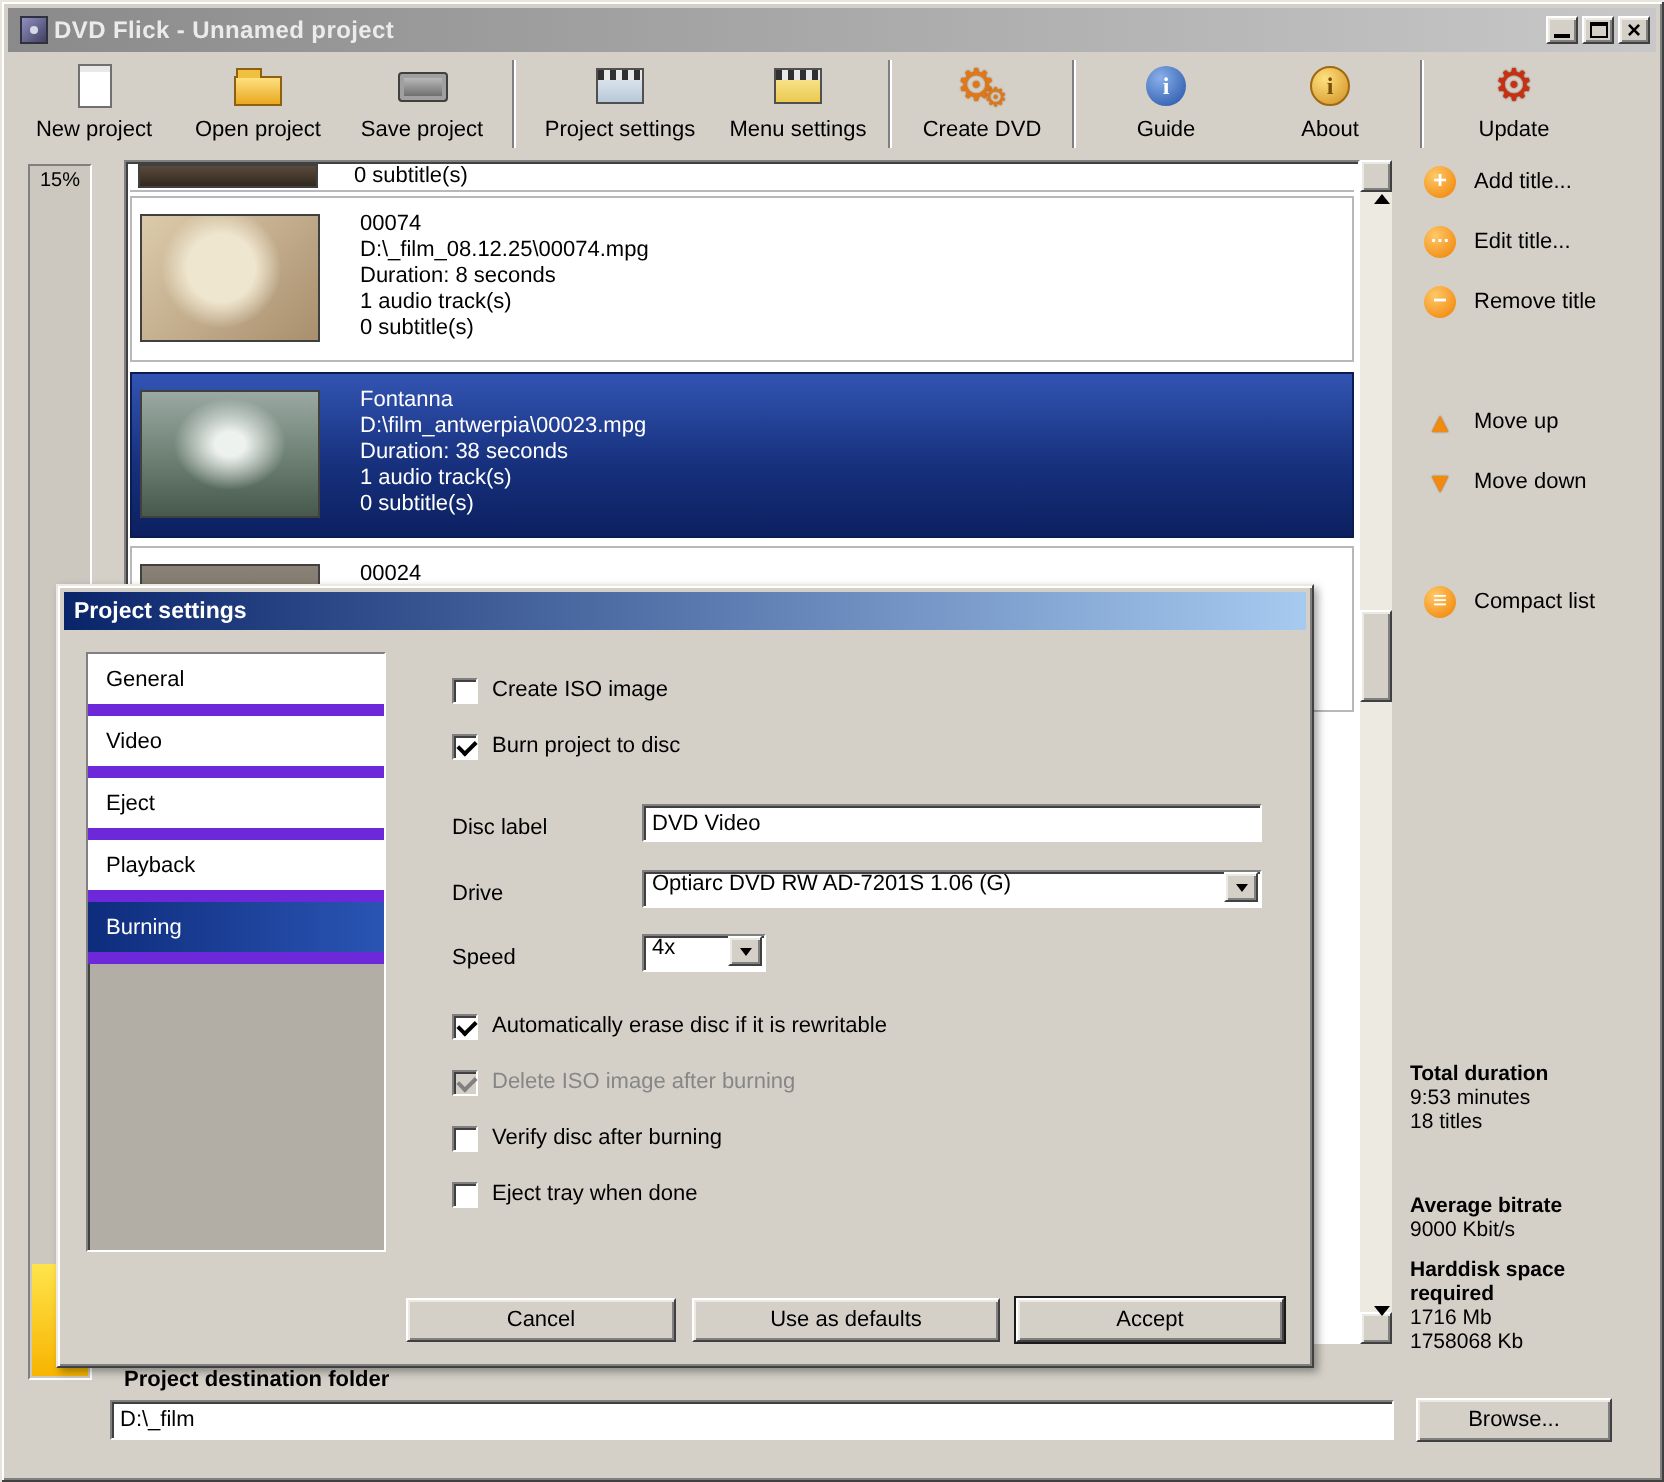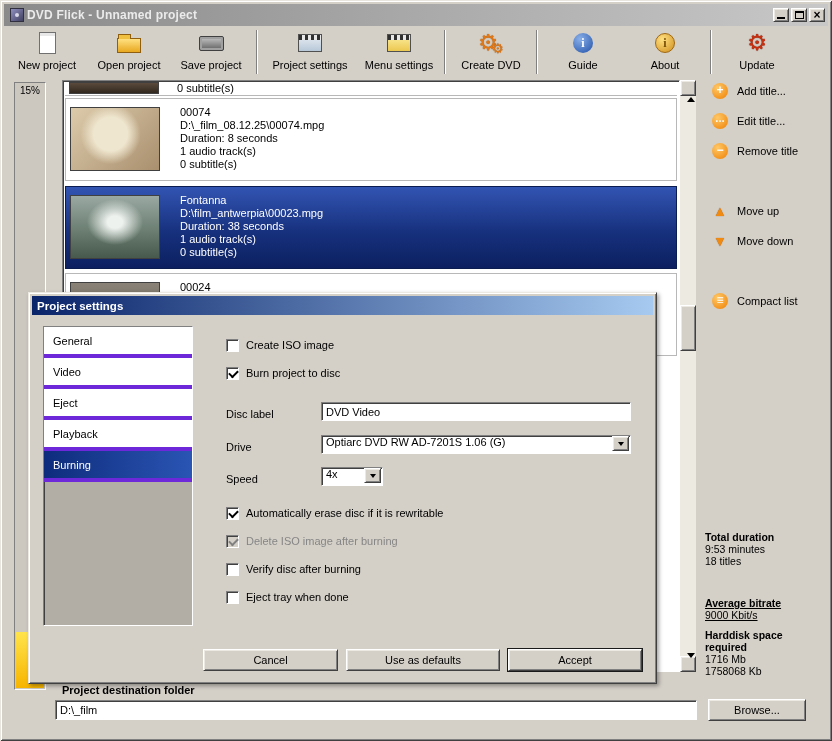--- a/index.html
+++ b/index.html
@@ -103,21 +103,21 @@
   .browse-btn { position:absolute; left:708px; top:699px; width:98px; height:22px; }
   
   .dialog { position:absolute; left:28px; top:292px; width:629px; height:392px; background:#d4d0c8;
     border:1px solid; border-color:#ece9e2 #404040 #404040 #ece9e2;
     box-shadow: inset 1px 1px 0 #ffffff, inset -1px -1px 0 #808080, 2px 2px 4px rgba(0,0,0,.35); }
   .dlg-titlebar { position:absolute; left:3px; top:3px; right:3px; height:19px;
     background:linear-gradient(90deg,#0a246a,#a6caf0); display:flex; align-items:center; padding:0 5px; }
   .dlg-title { color:#fff; font-weight:bold; font-size:11.5px; }
   .cat-list { position:absolute; left:14px; top:33px; width:150px; height:300px; background:#b2aea6;
     border:1px solid; border-color:#808080 #fff #fff #808080; box-shadow: inset 1px 1px 0 #404040; }
-  .cat { height:31px; background:#fff; border-bottom:4px solid #6d28d9; display:flex; align-items:center; padding-left:9px; font-size:11px; color:#000; cursor:default; }
+  .cat { height:31px; background:#fff; border-bottom:6px solid #6d28d9; display:flex; align-items:center; padding-left:9px; font-size:11px; color:#000; cursor:default; }
   .cat.selected { background:linear-gradient(90deg,#0e2c7c,#2a55b4); color:#fff; }
   .chkrow { position:absolute; left:197px; display:flex; align-items:center; gap:7px; height:14px; }
   .chkbox { position:relative; width:13px; height:13px; background:#fff; flex:0 0 13px;
     border:1px solid; border-color:#808080 #fff #fff #808080; box-shadow: inset 1px 1px 0 #404040; }
   .chkbox.checked::after { content:""; position:absolute; left:2px; top:2px; width:7px; height:4px;
     border-left:2px solid #000; border-bottom:2px solid #000; transform:rotate(-45deg); }
   .chkrow.disabled .chkbox { background:#d4d0c8; }
   .chkrow.disabled .chkbox.checked::after { border-color:#808080; }
   .chkrow.disabled .chk-label { color:#868686; }
   .chk-label { font-size:11px; color:#000; white-space:nowrap; }
@@ -278,21 +278,21 @@
   <button class="side-btn" style="top:292px;">
     <span class="orb ic-compact"></span>
     <span class="side-label">Compact list</span>
   </button>
 
   <div class="stat" style="top:531px;">
     <div class="h">Total duration</div>
     <div>9:53 minutes</div>
     <div>18 titles</div>
   </div>
-  <div class="stat" style="top:597px;text-decoration:underline;">
+  <div class="stat" style="top:597px;">
     <div class="h">Average bitrate</div>
     <div>9000 Kbit/s</div>
   </div>
   <div class="stat" style="top:629px;">
     <div class="h">Harddisk space required</div>
     <div>1716 Mb</div>
     <div>1758068 Kb</div>
   </div>
 
   <div class="dest-label">Project destination folder</div>

